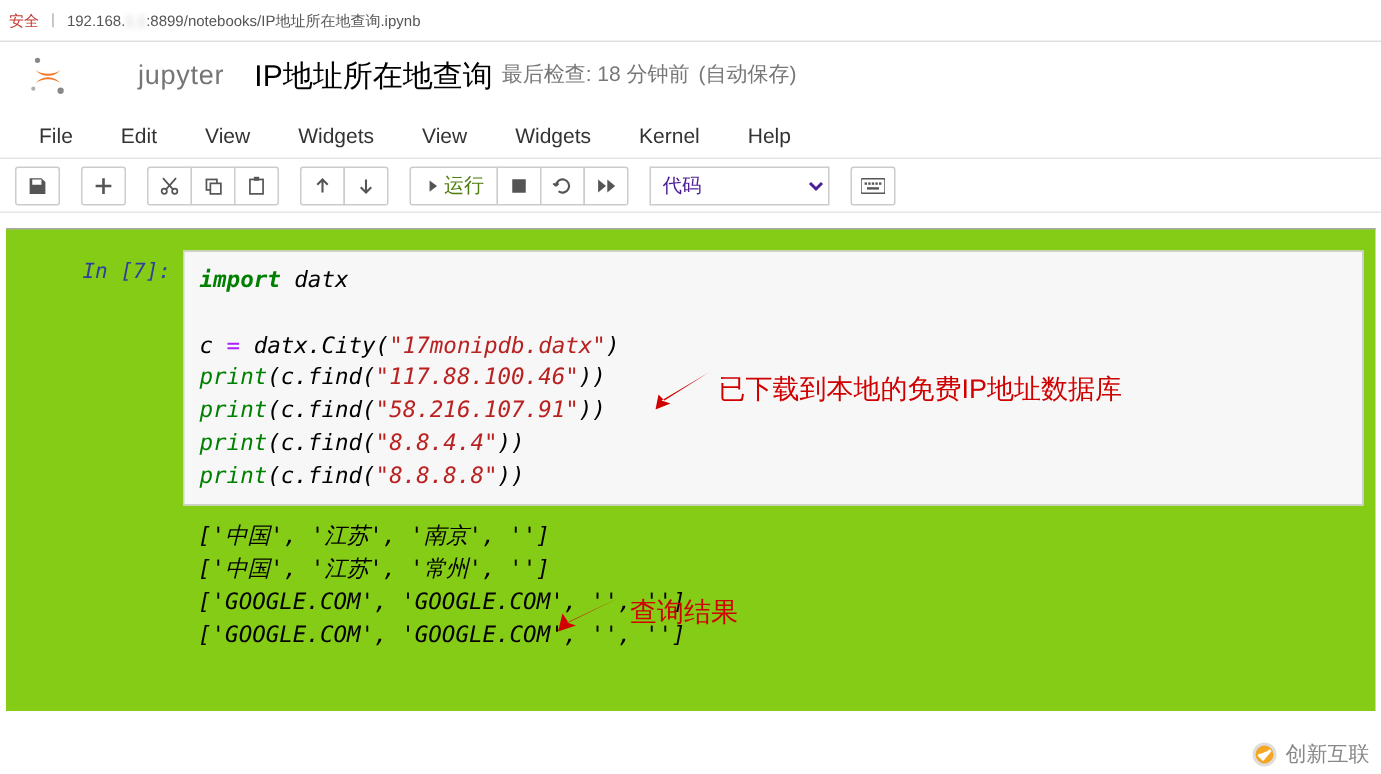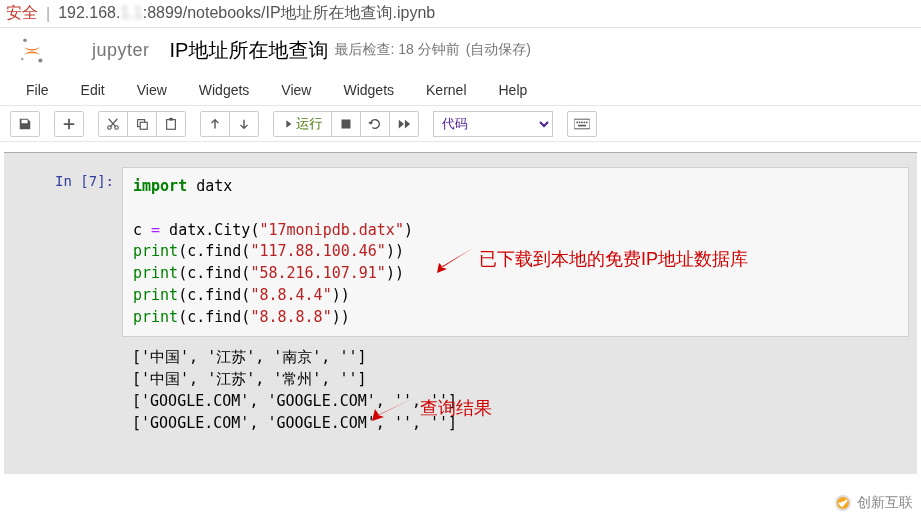--- a/index.html
+++ b/index.html
@@ -1,17 +1,17 @@
 <!DOCTYPE html>
 <html><head>
 <meta charset="utf-8">
 <style>
 * { margin: 0; padding: 0; box-sizing: border-box; }
 body { font-family: "Helvetica Neue", Helvetica, Arial, sans-serif; font-size: 13px; background: #fff; color: #333; width: 921px; }
-.addr-bar { height: 28px; border-bottom: 1px solid #e0e0e0; display: flex; align-items: center; padding: 0 6px; font-size: 16px; }
+.addr-bar { height: 28px; border-bottom: 1px solid #e0e0e0; display: flex; align-items: center; padding: 0 6px; font-size: 10px; }
 .addr-bar .sec { color: #c43a2f; }
 .addr-bar .div { color: #aaa; margin: 0 8px; }
 .addr-bar .url { color: #555; }
 .addr-bar .url .blur { color: #bbb; filter: blur(2px); }
 .header { display: flex; align-items: center; padding: 8px 10px 4px 18px; }
 .logo { display: flex; align-items: center; gap: 40px; }
 .logo-svg { width: 28px; height: 28px; }
 .logo-text { margin-left: 6px; font-size: 18px; color: #757575; letter-spacing: .5px; }
 .nb-title { margin-left: 20px; font-size: 20px; color: #000; font-weight: 400; }
 .last-check { margin-left: 6px; font-size: 14px; color: #777; }
@@ -20,21 +20,21 @@
 .menu-item { padding: 6px 16px; font-size: 14px; color: #333; cursor: pointer; }
 .toolbar { display: flex; align-items: center; padding: 4px 10px; gap: 4px; border-bottom: 1px solid #e6e6e6; height: 36px; }
 .tbtn { border: 1px solid #ccc; background: #fff; width: 30px; height: 26px; display: inline-flex; align-items: center; justify-content: center; cursor: pointer; color: #4d7c0f; border-radius: 2px; }
 .tgroup { display: flex; }
 .tgroup .tbtn { border-radius: 0; margin-left: -1px; }
 .tgroup .tbtn:first-child { border-radius: 2px 0 0 2px; margin-left: 0; }
 .tgroup .tbtn:last-child { border-radius: 0 2px 2px 0; }
 .tbtn-run { width: auto; padding: 0 8px; gap: 4px; }
 .cell-type-sel { border: 1px solid #ccc; height: 26px; width: 120px; font-size: 13px; padding: 0 4px; color: #4c1d95; background: #fff; }
 .tsep { width: 6px; }
-.notebook-area { padding: 12px 8px 30px 8px; background: #e5e5e5; margin-top: 10px; position: relative; border-top: 1px solid #ababab; margin-left:4px; margin-right:4px;}
+.notebook-area { padding: 12px 8px 30px 8px; background: #84cc16; margin-top: 10px; position: relative; border-top: 1px solid #ababab; margin-left:4px; margin-right:4px;font-style:italic;}
 .cell { display: flex; margin: 2px 0; }
 .prompt { width: 110px; text-align: right; padding: 6px 8px 0 0; font-family: monospace; font-size: 14px; color: #303F9F; flex-shrink: 0; }
 .input-area { flex: 1; border: 1px solid #cfcfcf; background: #f7f7f7; padding: 8px 10px; font-family: SimSun, monospace; font-size: 15px; line-height: 1.45; white-space: pre; color: #000; position: relative; }
 .kw { color: #008000; font-weight: bold; }
 .op { color: #AA22FF; }
 .str { color: #BA2121; }
 .fn { color: #008000; }
 .output-area { flex: 1; padding: 8px 10px; font-family: SimSun, monospace; font-size: 15px; line-height: 1.45; white-space: pre; color: #000; }
 .annotation { position: absolute; color: #d00000; font-family: SimSun, "Microsoft YaHei", sans-serif; font-size: 18px; display: flex; align-items: center; pointer-events: none; }
 .ann1 { top: 245px; left: 435px; justify-content: space-between; }

